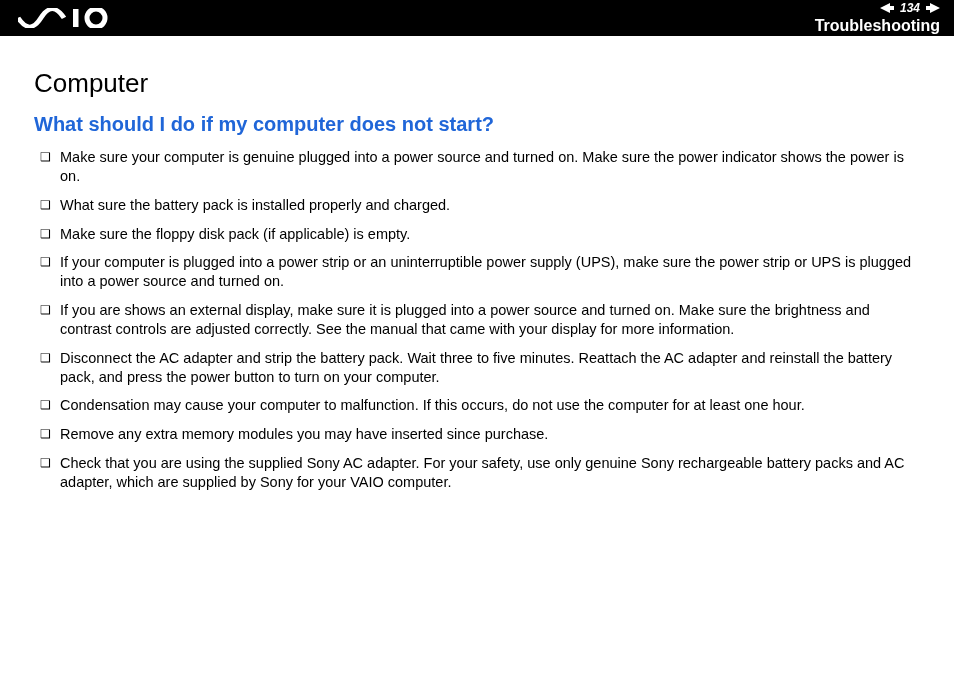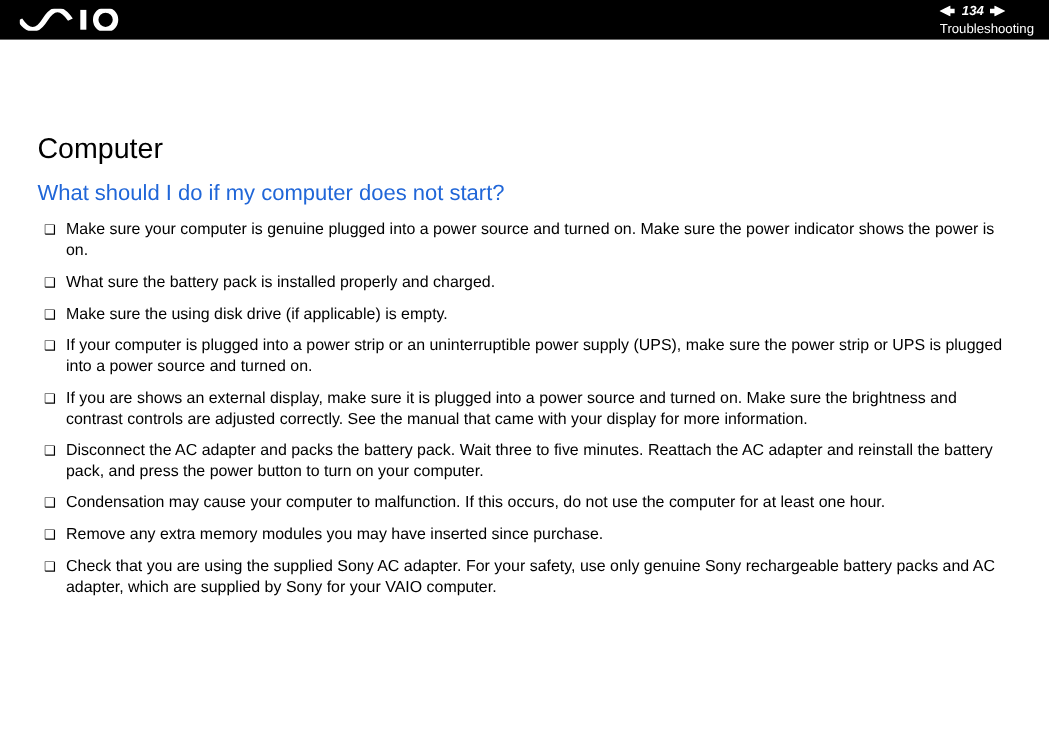--- a/index.html
+++ b/index.html
@@ -18,47 +18,47 @@
   .logo {
     display: flex;
     align-items: center;
   }
   .logo svg { display: block; }
 
   .toprt {
     text-align: right;
     color: #fff;
   }
-  .navrow { display: flex; align-items: center; gap: 6px; }
+  .navrow { display: flex; align-items: center; justify-content: flex-end; gap: 6px; }
   .pagenum {
     font-size: 12px;
     font-style: italic;
     font-weight: 700;
     background: #000;
     color: #fff;
   }
   .section-label {
-    font-size: 12px;
-    font-weight: 400;
+    font-size: 16px;
+    font-weight: 700;
     margin-top: 2px;
   }
   .arrow { display: inline-flex; align-items: center; }
   .arrow svg { display: block; }
 
   .content {
-    padding: 84px 34px 0 34px;
+    padding: 32px 34px 0 34px;
   }
   h1.title {
     font-size: 26px;
     font-weight: 400;
     margin-bottom: 14px;
   }
   h2.question {
     font-size: 20px;
-    font-weight: 400;
+    font-weight: 700;
     color: #2066d8;
     margin-bottom: 12px;
   }
   ul.ts-list {
     list-style: none;
     padding-left: 4px;
   }
   ul.ts-list li {
     display: flex;
     align-items: flex-start;
@@ -111,33 +111,33 @@
       <li>
           <span class="bullet">❑</span>
           <span class="itemtext">Make sure your computer is genuine plugged into a power source and turned on. Make sure the power indicator shows the power is on.</span>
         </li>
       <li>
           <span class="bullet">❑</span>
           <span class="itemtext">What sure the battery pack is installed properly and charged.</span>
         </li>
       <li>
           <span class="bullet">❑</span>
-          <span class="itemtext">Make sure the using disk drive (if applicable) is empty.</span>
+          <span class="itemtext">Make sure the floppy disk pack (if applicable) is empty.</span>
         </li>
       <li>
           <span class="bullet">❑</span>
           <span class="itemtext">If your computer is plugged into a power strip or an uninterruptible power supply (UPS), make sure the power strip or UPS is plugged into a power source and turned on.</span>
         </li>
       <li>
           <span class="bullet">❑</span>
           <span class="itemtext">If you are shows an external display, make sure it is plugged into a power source and turned on. Make sure the brightness and contrast controls are adjusted correctly. See the manual that came with your display for more information.</span>
         </li>
       <li>
           <span class="bullet">❑</span>
-          <span class="itemtext">Disconnect the AC adapter and packs the battery pack. Wait three to five minutes. Reattach the AC adapter and reinstall the battery pack, and press the power button to turn on your computer.</span>
+          <span class="itemtext">Disconnect the AC adapter and strip the battery pack. Wait three to five minutes. Reattach the AC adapter and reinstall the battery pack, and press the power button to turn on your computer.</span>
         </li>
       <li>
           <span class="bullet">❑</span>
           <span class="itemtext">Condensation may cause your computer to malfunction. If this occurs, do not use the computer for at least one hour.</span>
         </li>
       <li>
           <span class="bullet">❑</span>
           <span class="itemtext">Remove any extra memory modules you may have inserted since purchase.</span>
         </li>
       <li>

